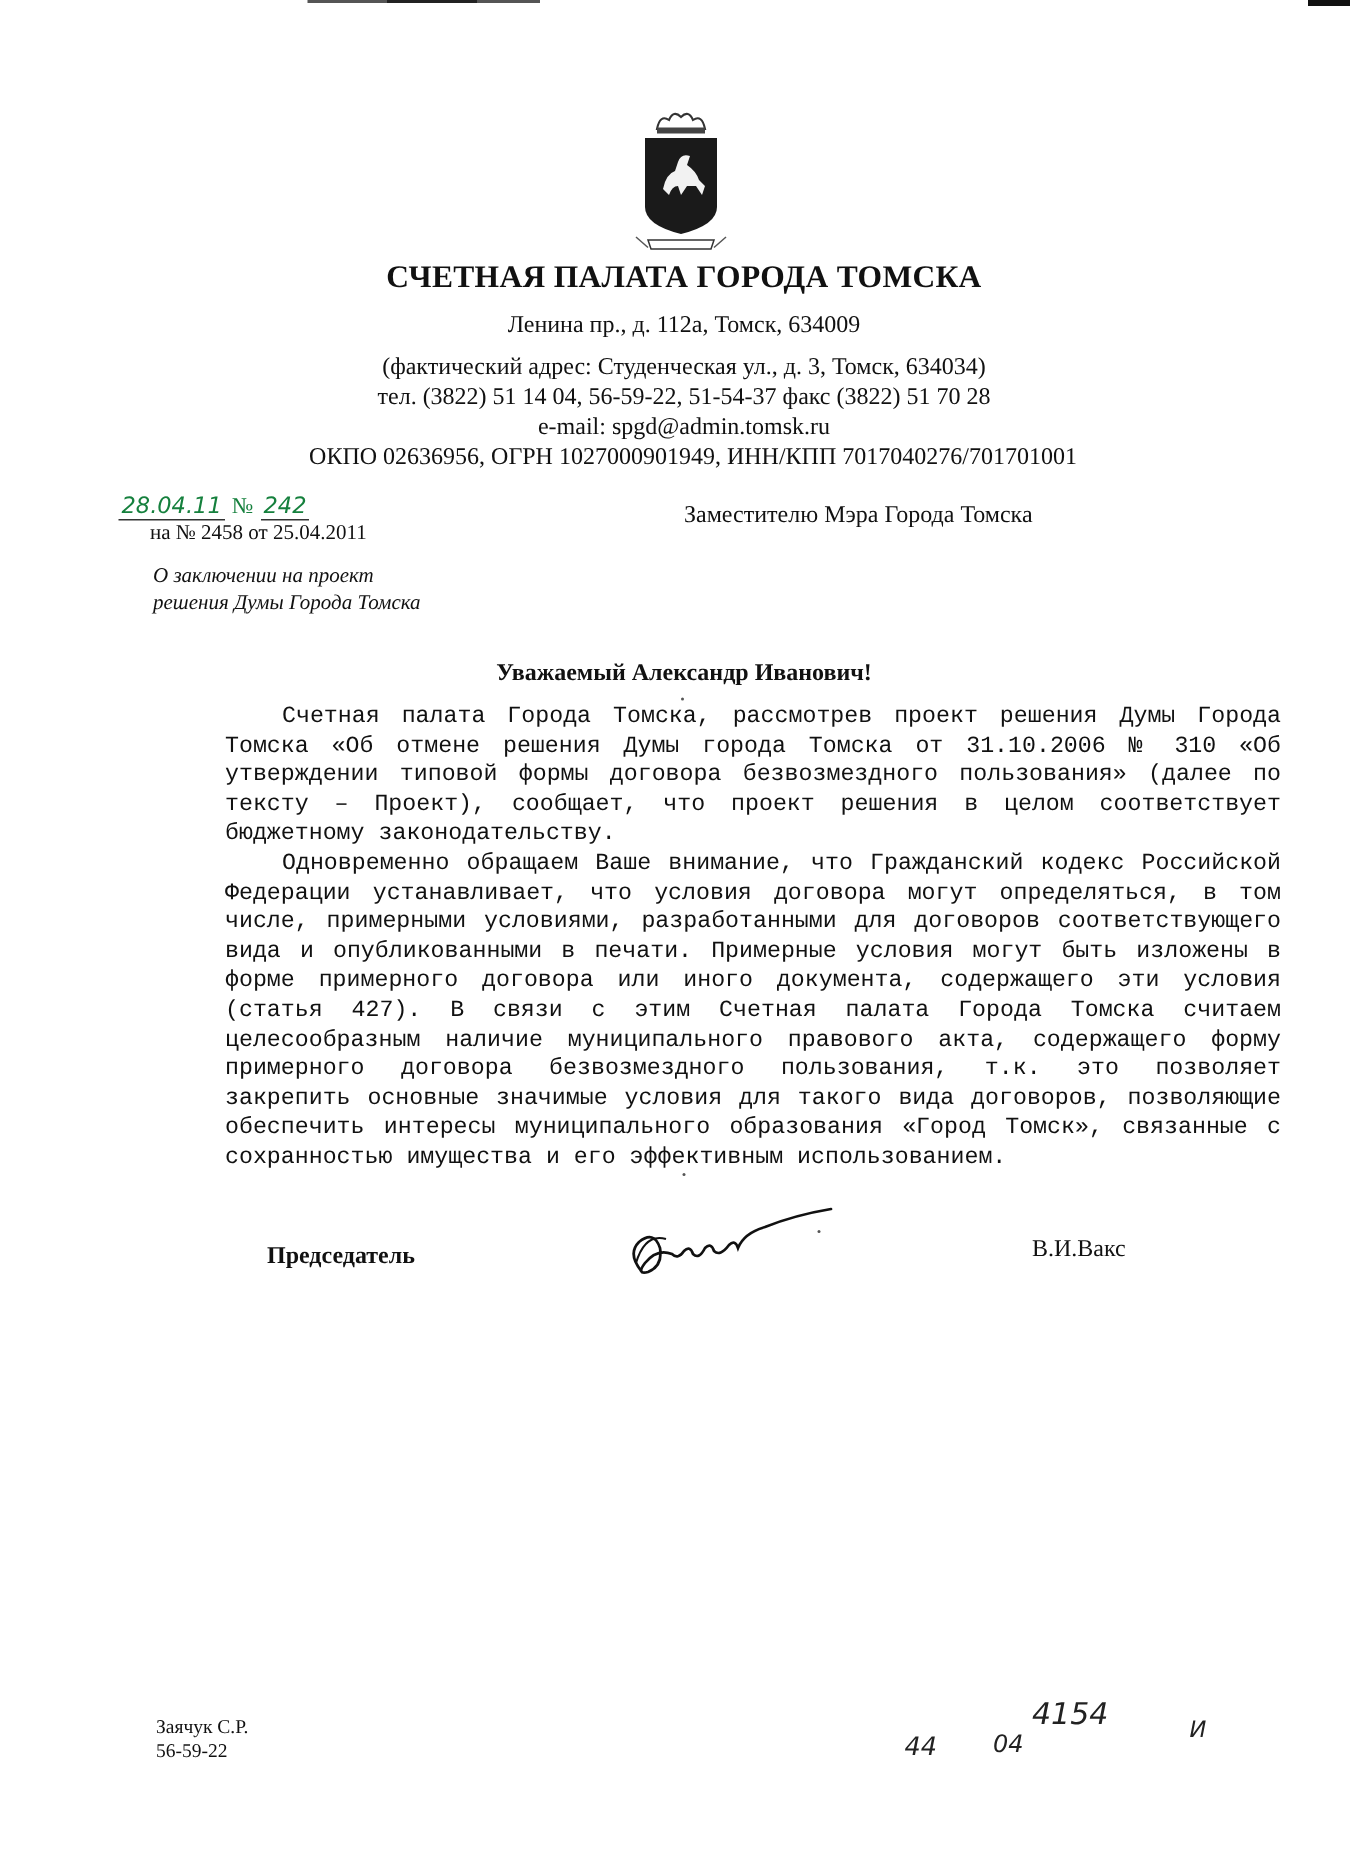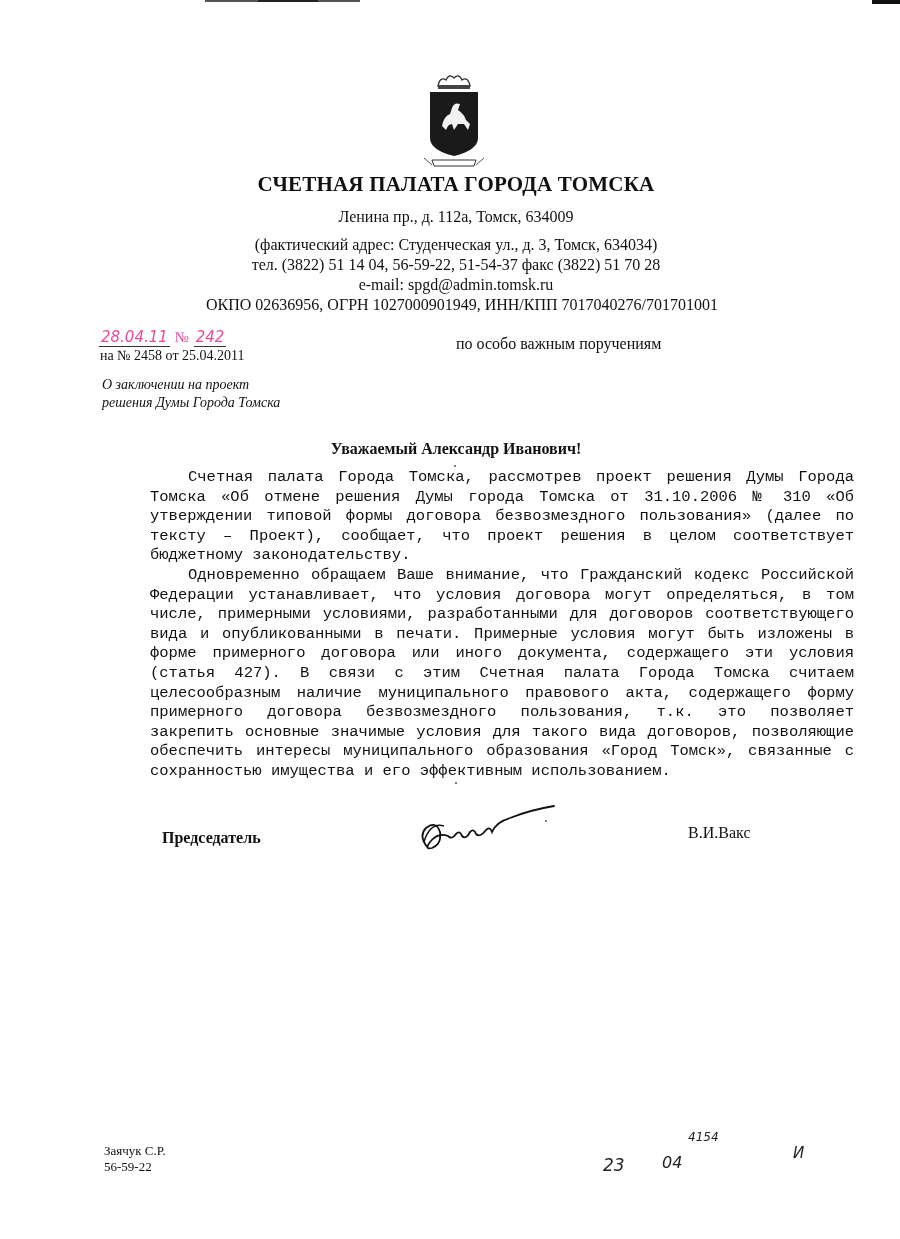--- a/index.html
+++ b/index.html
@@ -18,46 +18,46 @@
     left: 0; width: 912px; top: 172px; text-align: center;
     font-weight: bold; font-size: 21px; letter-spacing: 0.2px;
   }
   .hdr-line { left: 0; width: 912px; text-align: center; font-size: 16px; }
   .hdr-1 { top: 208px; }
   .hdr-2 { top: 236px; }
   .hdr-3 { top: 256px; }
   .hdr-4 { top: 276px; }
   .hdr-5 { top: 296px; left: -8px; width: 940px; }
 
-  .regnum { left: 99px; top: 328px; font-family: "DejaVu Sans", sans-serif; font-style: italic; font-size: 15px; color: #ec4899; }
+  .regnum { left: 79px; top: 328px; font-family: "DejaVu Sans", sans-serif; font-style: italic; font-size: 15px; color: #15803d; }
   .regnum .u { border-bottom: 1px solid #333; padding: 0 2px; }
   .regnum .no { font-style: normal; font-family: "Liberation Serif", serif; font-size: 15px; }
   .ref { left: 100px; top: 348px; font-size: 14px; }
   .subject { left: 102px; top: 376px; font-size: 14px; line-height: 18px; width: 240px; font-style: italic; }
 
   .addressee { left: 456px; top: 334px; font-size: 16px; line-height: 20px; }
   .addressee div:nth-child(2), .addressee div:nth-child(3) { padding-left: 4px; }
 
   .greeting { left: 0; width: 912px; top: 440px; text-align: center; font-weight: bold; font-size: 16px; }
 
   .body-text {
     left: 106px; width: 704px; top: 468px; font-size: 15.5px; line-height: 19.6px;
     text-align: justify; font-family: Liberation Mono, monospace; margin-left: 44px;
   }
   .body-text p { margin: 0 0 0 0; text-indent: 38px; }
 
-  .sig-title { left: 162px; top: 829px; font-weight: bold; font-size: 16px; }
+  .sig-title { left: 178px; top: 829px; font-weight: bold; font-size: 16px; }
   .sig-name { left: 688px; top: 824px; font-weight: normal; font-size: 16px; }
   .signature { left: 410px; top: 792px; width: 150px; height: 70px; }
 
   .exec { left: 104px; top: 1143px; font-size: 13px; line-height: 16px; }
 
   .hand { font-family: "DejaVu Sans", sans-serif; font-style: italic; color: #222; }
   .hand-29 { left: 603px; top: 1155px; font-size: 17px; }
-  .hand-4154 { left: 688px; top: 1130px; font-size: 12px; }
+  .hand-4154 { left: 688px; top: 1130px; font-size: 20px; }
   .hand-04 { left: 662px; top: 1153px; font-size: 16px; }
   .hand-mark { left: 793px; top: 1144px; font-size: 15px; }
   .dot { width: 2px; height: 2px; background: #555; border-radius: 1px; }
 </style>
 </head>
 <body>
 
 <div class="abs scan-top"></div>
 <div class="abs scan-top2"></div>
 <div class="abs scan-corner"></div>
@@ -89,21 +89,21 @@
   <span class="u">242</span>
 </div>
 <div class="abs ref">на  № 2458 от 25.04.2011</div>
 
 <div class="abs subject">
   <div>О заключении на проект</div>
   <div>решения  Думы Города Томска</div>
 </div>
 
 <div class="abs addressee">
-  <div>по особо важным поручениям</div>
+  <div>Заместителю Мэра Города Томска</div>
 </div>
 
 <div class="abs greeting">Уважаемый Александр Иванович!</div>
 <div class="abs dot" style="left:454px; top:465px;"></div>
 
 <div class="abs body-text">
   <p>Счетная палата Города Томска, рассмотрев проект решения Думы Города Томска «Об отмене решения Думы города Томска от 31.10.2006 № 310 «Об утверждении типовой формы договора безвозмездного пользования» (далее по тексту – Проект), сообщает, что проект решения в целом соответствует бюджетному законодательству.</p>
   <p>Одновременно обращаем Ваше внимание, что Гражданский кодекс Российской Федерации устанавливает, что условия договора могут определяться, в том числе, примерными условиями, разработанными для договоров соответствующего вида и опубликованными в печати. Примерные условия могут быть изложены в форме примерного договора или иного документа, содержащего эти условия (статья 427). В связи с этим Счетная палата Города Томска считаем целесообразным наличие муниципального правового акта, содержащего форму примерного договора безвозмездного пользования, т.к. это позволяет закрепить основные значимые условия для такого вида договоров, позволяющие обеспечить интересы муниципального образования «Город Томск», связанные с сохранностью имущества и его эффективным использованием.</p>
 </div>
 
@@ -114,16 +114,16 @@
 </svg>
 <div class="abs dot" style="left:545px; top:820px;"></div>
 <div class="abs dot" style="left:455px; top:782px;"></div>
 <div class="abs sig-name">В.И.Вакс</div>
 
 <div class="abs exec">
   <div>Заячук С.Р.</div>
   <div>56-59-22</div>
 </div>
 
-<div class="abs hand hand-29">23</div>
+<div class="abs hand hand-29">44</div>
 <div class="abs hand hand-4154">4154</div>
 <div class="abs hand hand-04">04</div>
 <div class="abs hand hand-mark">И</div>
 
 </body></html>

